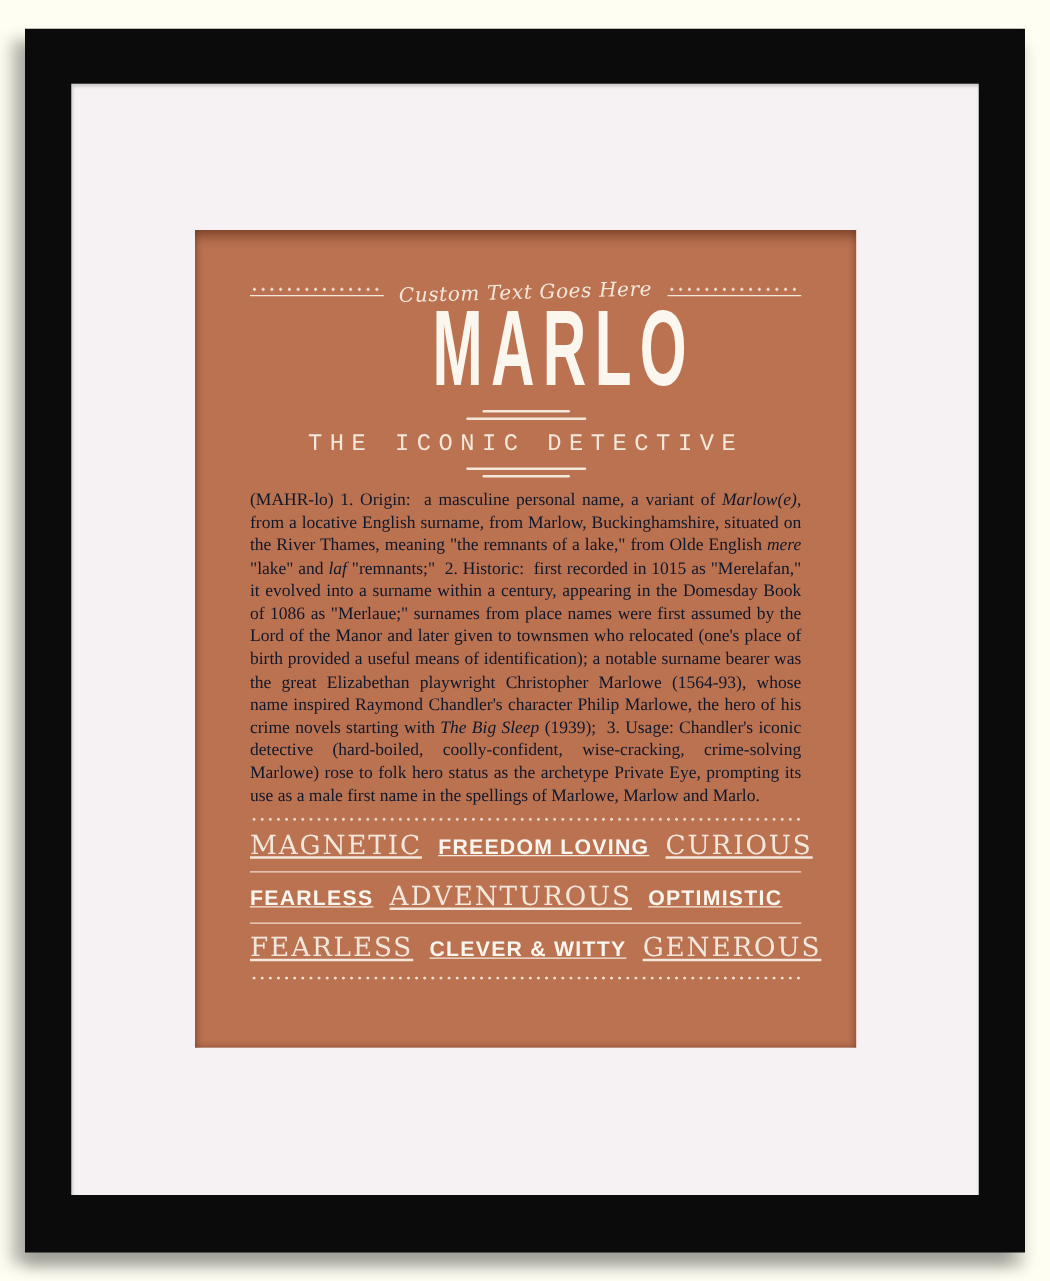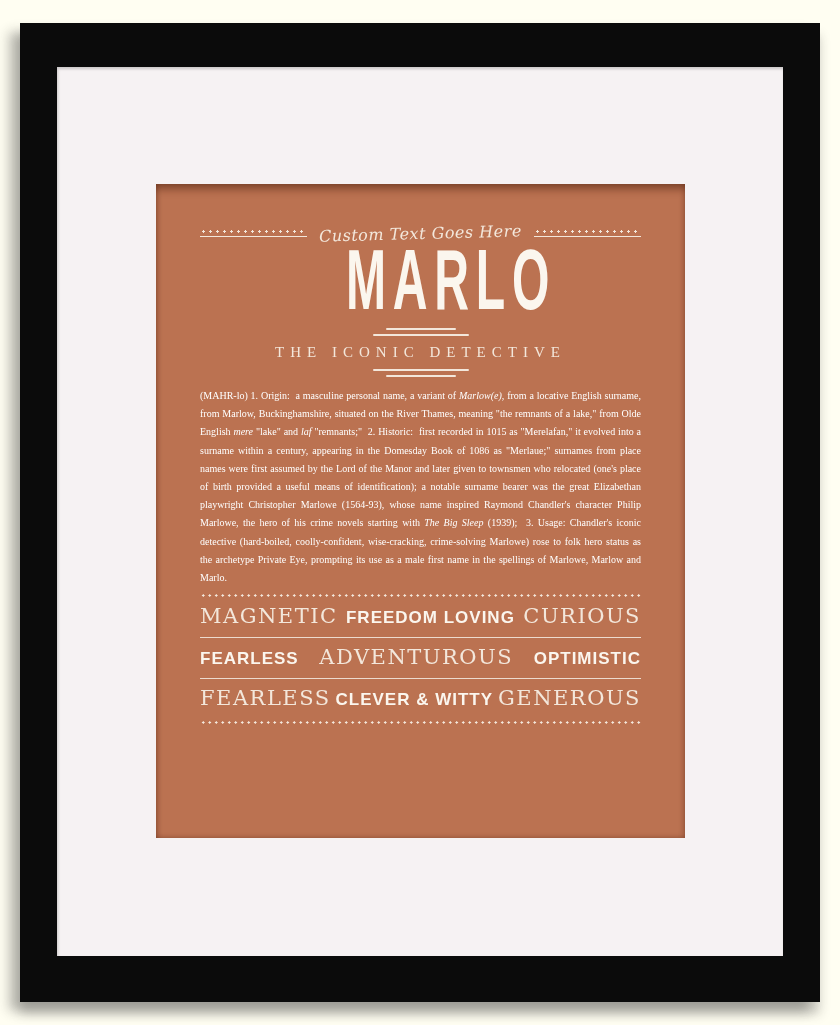--- a/index.html
+++ b/index.html
@@ -85,53 +85,55 @@
   
   .orn-double { display: flex; flex-direction: column; align-items: center; gap: 4px; }
   .orn-double .l { height: 2px; background: var(--cream); border-radius: 1px; }
   .orn-double .l.short { width: 70px; }
   .orn-double .l.long  { width: 96px; }
   .orn-top { margin-top: 16px; }
   .orn-bottom { margin-top: 8px; }
   .subtitle {
     margin-top: 8px;
     text-align: center;
-    font-family: Liberation Serif, serif;
-    font-size: 15px;
+    font-family: Liberation Mono, monospace;
+    font-size: 19px;
     letter-spacing: 6px;
     color: var(--cream);
     white-space: nowrap;
   }
   
   .desc {
     margin-top: 10px;
     font-family: "Liberation Serif", serif;
-    font-size: 10px;
+    font-size: 14px;
     line-height: 18.2px;
     text-align: justify;
-    color: #ffffff;
+    color: #0f172a;
   }
   .desc em { font-style: italic; }
   
   .dotted-sep {
     height: 3px;
     background-image: radial-gradient(circle, var(--cream) 1px, rgba(0,0,0,0) 1.25px);
     background-size: 6.5px 3px;
     background-repeat: repeat-x;
     background-position: left center;
   }
   .sep-top { margin-top: 7px; }
   .sep-bottom { margin-top: 2px; }
   
   .trait-row {
     display: flex;
-    justify-content: space-between;
+    justify-content: flex-start;
     align-items: baseline;
+    gap: 13px;
     white-space: nowrap;
     padding: 7px 0 9px 0;
+    text-decoration: underline;
   }
   .tw-serif {
     font-family: "DejaVu Serif", serif;
     font-size: 21px;
     letter-spacing: 1.5px;
     font-weight: 400;
     color: var(--cream);
   }
   .tw-sans {
     font-family: "Liberation Sans", sans-serif;

